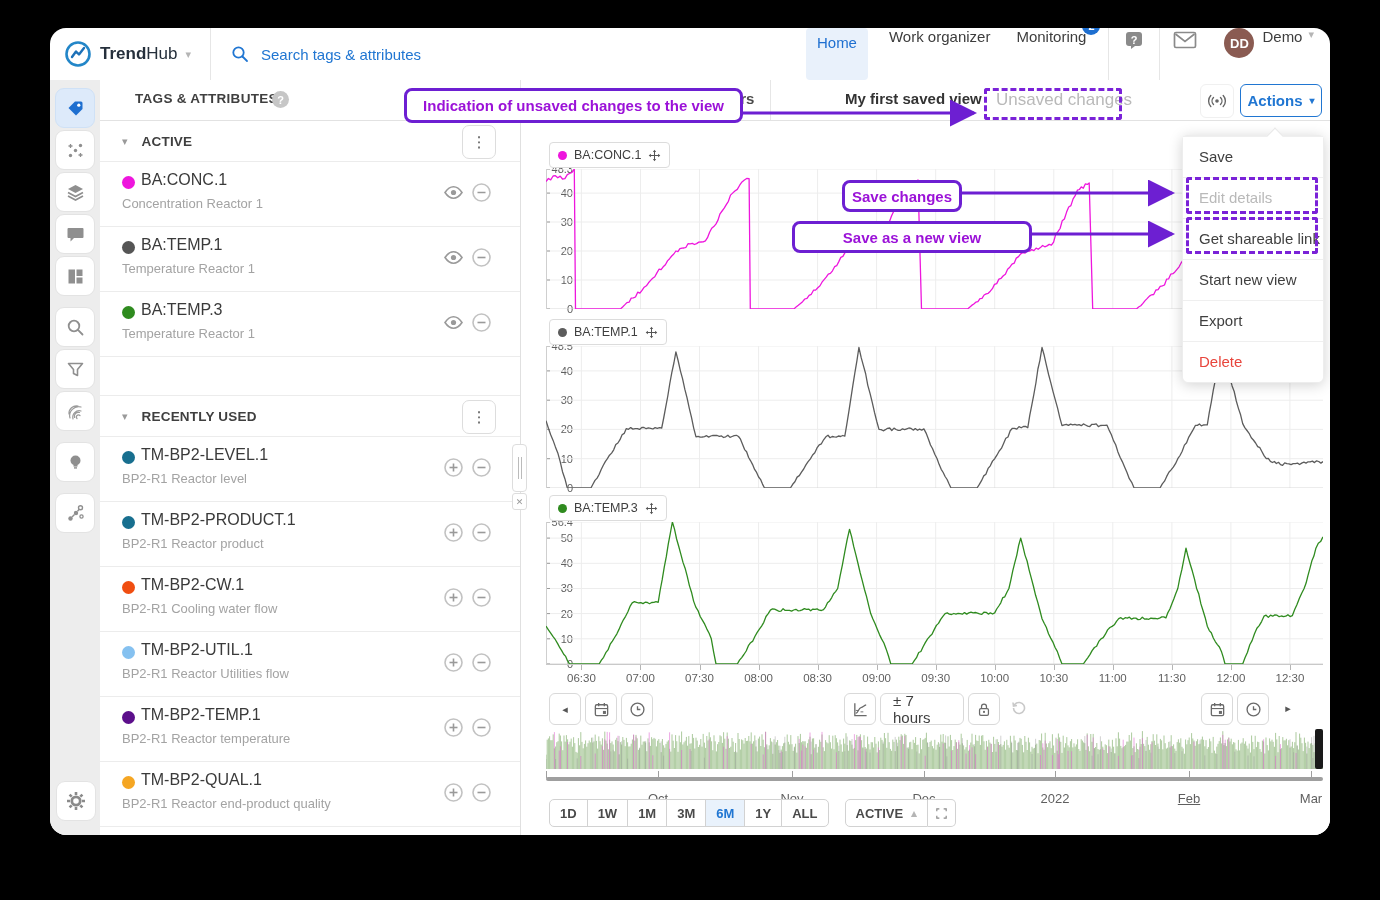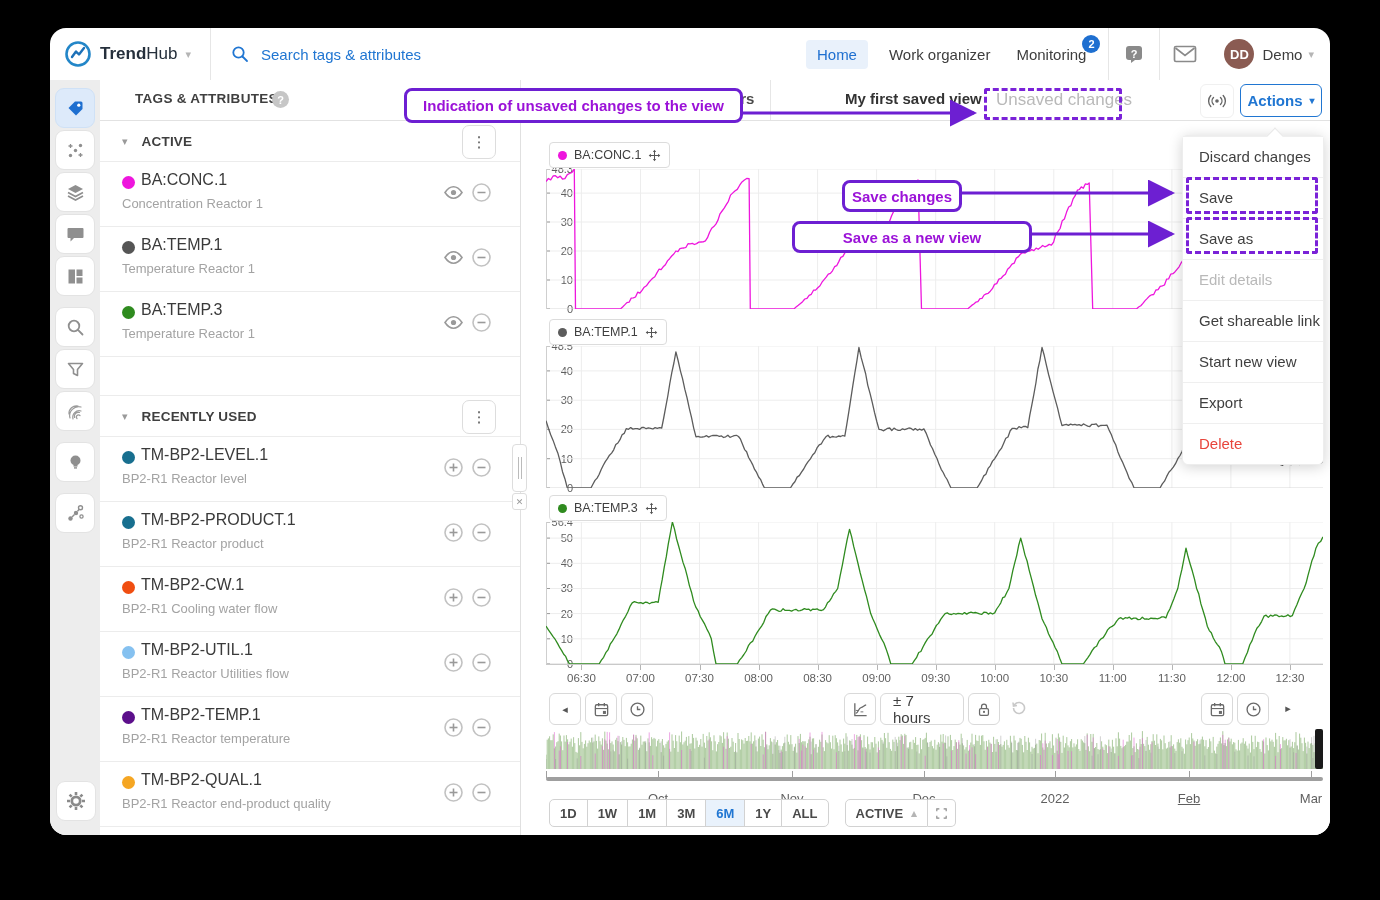--- a/index.html
+++ b/index.html
@@ -9,21 +9,21 @@
   
   .navbar{position:relative;height:52px;border-bottom:1px solid #e6e6e6;display:flex;align-items:center;}
   .logo-wrap{display:flex;align-items:center;gap:8px;padding-left:14px;width:146px;}
   .logo-text{font-size:17px;color:#26303c;}
   .logo-text b{font-weight:800;}
   .caret{font-size:11px;color:#b5b5b5;}
   .v-div{width:1px;align-self:stretch;background:#e6e6e6;}
   .searchbox{display:flex;align-items:center;gap:10px;padding-left:20px;flex:0 0 auto;}
   .searchbox input{border:none;outline:none;font-size:15px;color:#6d28d9;width:260px;font-family:inherit;}
   .searchbox input::placeholder{color:#2076d2;opacity:1;}
-  .nav-right{margin-left:auto;display:flex;align-items:center;gap:0;padding-right:16px;}
+  .nav-right{margin-left:auto;display:flex;gap:0;padding-right:16px;}
   .nav-link{font-size:15px;color:#3d3d3d;margin:0 13px;position:relative;cursor:pointer;}
   .nav-link.active{color:#1e6fd0;background:#e9f1fb;padding:6px 11px;border-radius:4px;margin:0 8px;}
   .badge{position:absolute;top:-11px;right:-14px;background:#1e6fd0;color:#fff;font-size:11px;font-weight:700;
     width:18px;height:18px;border-radius:50%;display:flex;align-items:center;justify-content:center;}
   .nav-iconbtn{width:24px;height:24px;margin:0 13px;display:flex;align-items:center;justify-content:center;}
   .avatar{width:30px;height:30px;border-radius:50%;background:#8a5b52;color:#fff;font-size:13px;font-weight:700;
     display:flex;align-items:center;justify-content:center;margin:0 8px 0 14px;}
   .username{font-size:15px;color:#3d3d3d;margin-right:6px;}
   
   .lower{position:absolute;top:52px;left:0;right:0;bottom:0;display:flex;}
@@ -1510,23 +1510,21 @@
               </div>
             </div>
           </div>
         </div>
       </div>
     </div>
   </div>
 
   <div class="menu">
     <div class="menu-notch"></div>
-    <div class="menu-item">Discard changes</div>
     <div class="menu-item">Save</div>
-    <div class="menu-item">Save as</div>
     <div class="menu-item disabled">Edit details</div>
     <div class="menu-item">Get shareable link</div>
     <div class="menu-item">Start new view</div>
     <div class="menu-item">Export</div>
     <div class="menu-item danger">Delete</div>
   </div>
 
   <div class="callout" style="left:404px;top:88px;width:333px;height:29px;">Indication of unsaved changes to the view</div>
   <div class="dashedbox" style="left:984px;top:88px;width:132px;height:26px;"></div>
   <div class="callout" style="left:842px;top:180px;width:114px;height:26px;">Save changes</div>

